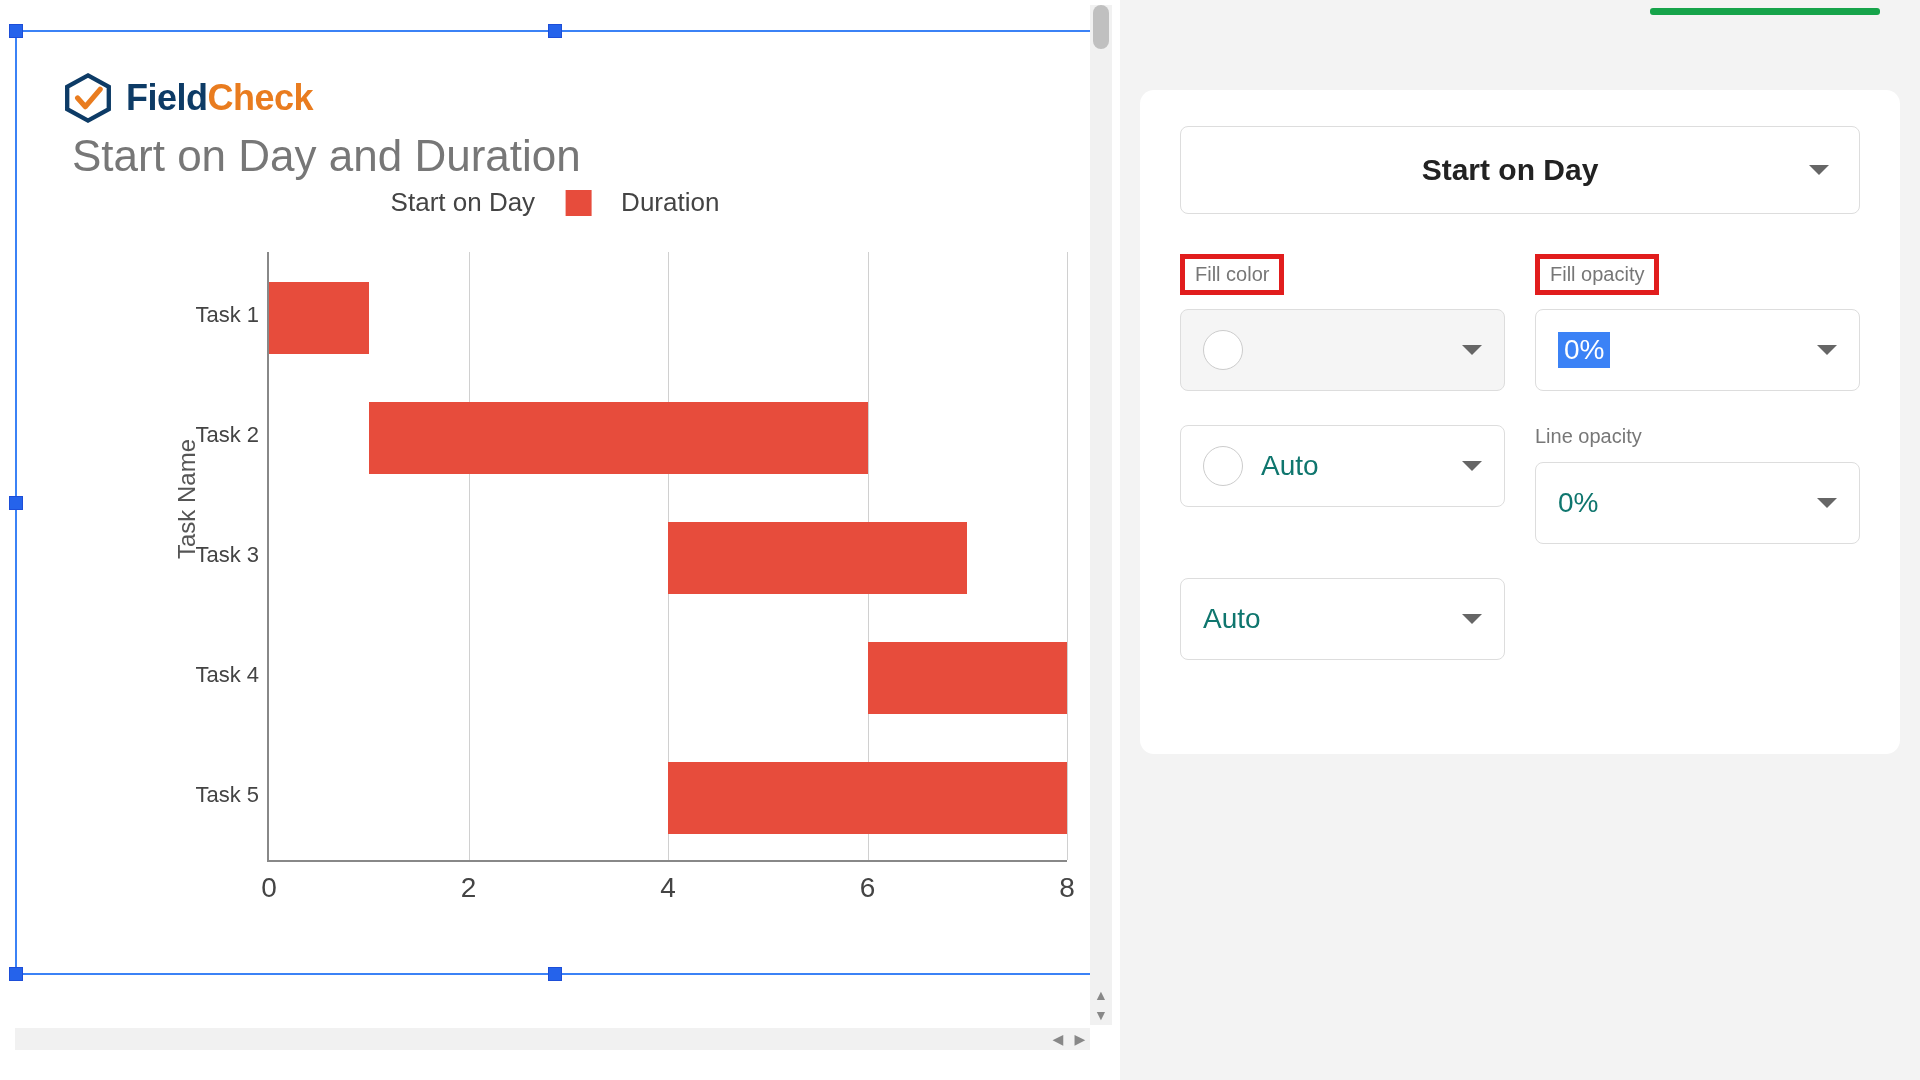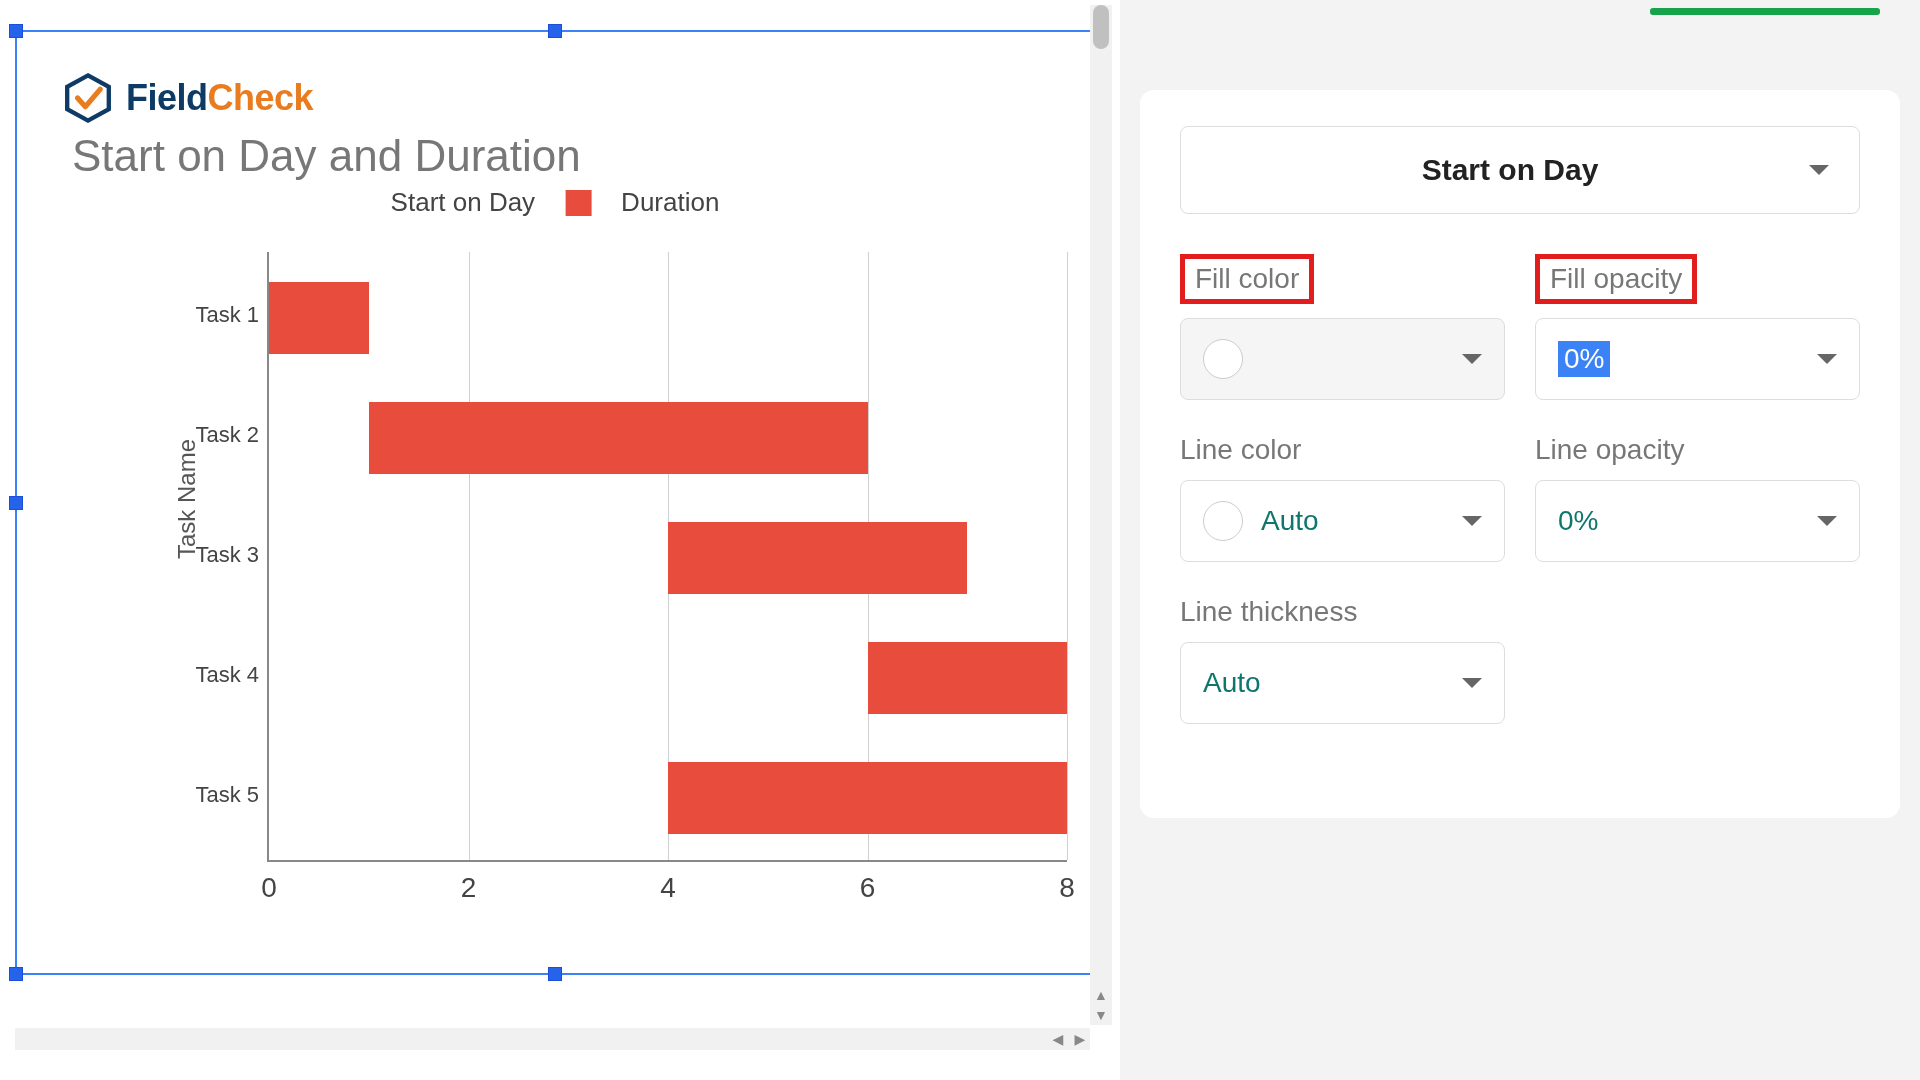--- a/index.html
+++ b/index.html
@@ -239,21 +239,21 @@
     border-right: 10px solid transparent;
     border-top: 10px solid #666;
   }
   .row2 {
     display: grid;
     grid-template-columns: 1fr 1fr;
     gap: 30px;
     margin-bottom: 34px;
   }
   .field-label {
-    font-size: 28px;
+    font-size: 20px;
     color: #777;
     margin-bottom: 14px;
   }
   .highlighted {
     border: 5px solid #e11d1d;
     padding: 4px 10px;
     display: inline-block;
   }
   .control {
     border: 1px solid #ddd;
@@ -388,41 +388,39 @@
         <div class="field-label highlighted">Fill opacity</div>
         <div class="control">
           <span class="val-text sel">0%</span>
           <span class="caret"></span>
         </div>
       </div>
     </div>
 
     <div class="row2">
       <div>
-        <div class="field-label">Line color</div>
         <div class="control">
           <span style="display:flex;align-items:center;gap:18px">
             <span class="color-swatch-circle"></span>
             <span class="val-text">Auto</span>
           </span>
           <span class="caret"></span>
         </div>
       </div>
       <div>
         <div class="field-label">Line opacity</div>
         <div class="control">
           <span class="val-text">0%</span>
           <span class="caret"></span>
         </div>
       </div>
     </div>
 
     <div class="row2">
       <div>
-        <div class="field-label">Line thickness</div>
         <div class="control">
           <span class="val-text">Auto</span>
           <span class="caret"></span>
         </div>
       </div>
     </div>
 
   </div>
 </div>
 

